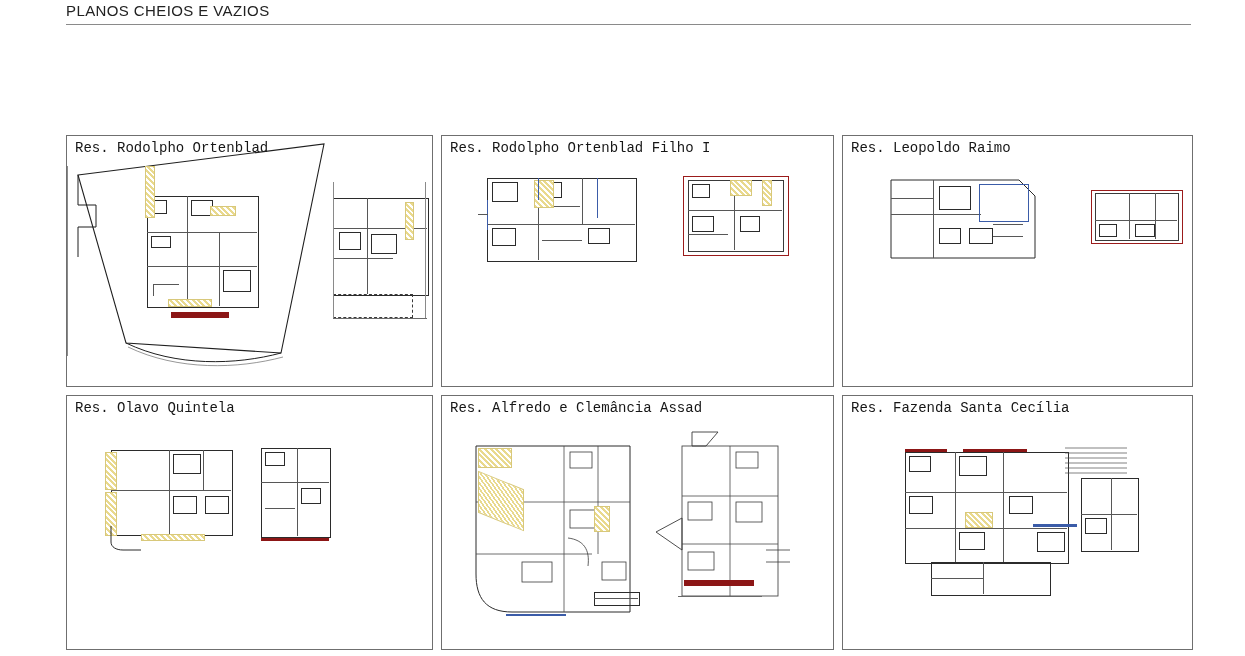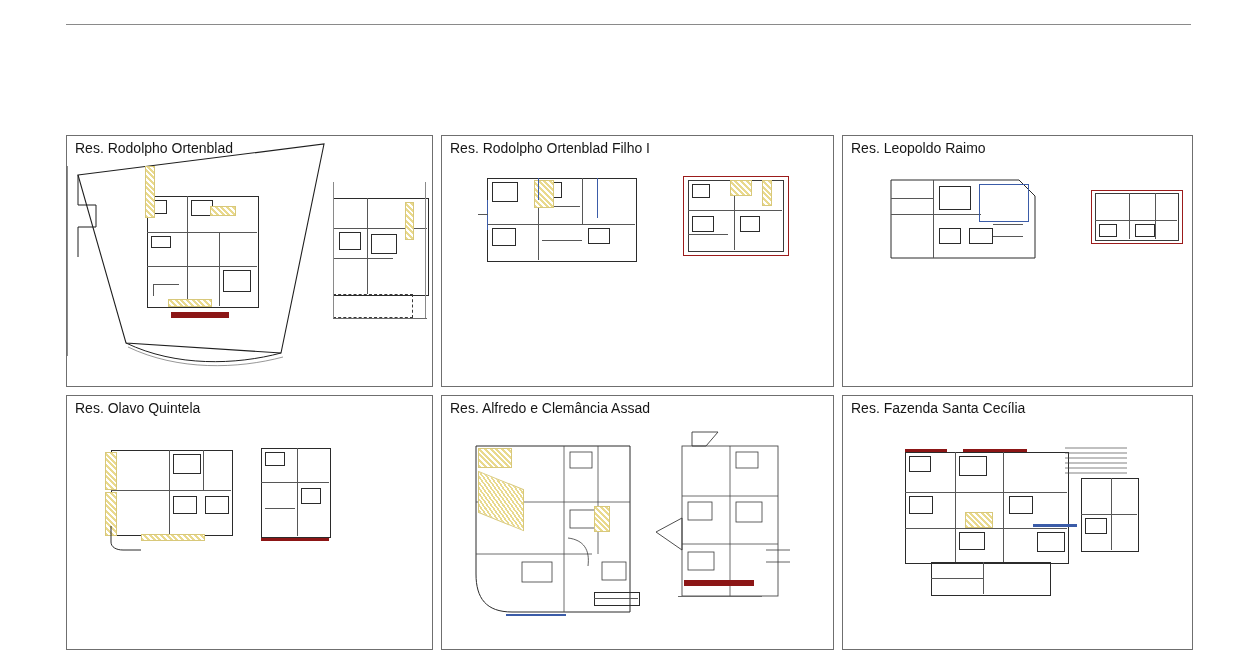--- a/index.html
+++ b/index.html
@@ -28,21 +28,21 @@
   .sw-reen{background:#3b5ca8;}
   .sw-vaz{
     background:#ffffff;border:1px solid #c9b978;
     background-image:repeating-linear-gradient(45deg,#e8d98a 0 2px,#ffffff 2px 4px);
   }
   .legend-label{font-size:14px;color:#1d1d1d;}
 
   
   .panel{position:absolute;border:1px solid #6f6f6f;background:#ffffff;}
   .panel-title{
-    position:absolute;left:8px;top:4px;font-size:14px;color:#161616;white-space:nowrap;
+    position:absolute;left:8px;top:4px;font-size:14px;color:#161616;white-space:nowrap;font-family:Liberation Mono, monospace;
   }
   .plan{position:absolute;}
   .box{position:absolute;border:1px solid #2b2b2b;background:transparent;}
   .red{position:absolute;background:#8c1616;}
   .redln{position:absolute;border:1px solid #9b1b1b;}
   .blue{position:absolute;background:#3b5ca8;}
   .blueln{position:absolute;border:1px solid #3b5ca8;}
   .hatch{
     position:absolute;
     background-image:repeating-linear-gradient(45deg,#e9d98d 0 2px,#ffffff 2px 4px);
@@ -50,20 +50,21 @@
   }
   .thin{position:absolute;background:#575757;}
   .dashbox{position:absolute;border:1px dashed #3a3a3a;}
   svg.sketch{position:absolute;overflow:visible;}
 </style>
 </head>
 <body>
 
 <div id="page">
 
+  <div class="title">PLANOS CHEIOS E VAZIOS</div>
   <div class="title-rule"></div>
 
   <div class="legend">
   </div>
 
   <div class="panel" style="left:66px;top:135px;width:365px;height:250px;">
     <div class="panel-title">Res. Rodolpho Ortenblad</div>
 
     <div class="plan" style="left:0;top:0;width:365px;height:250px;">
 

